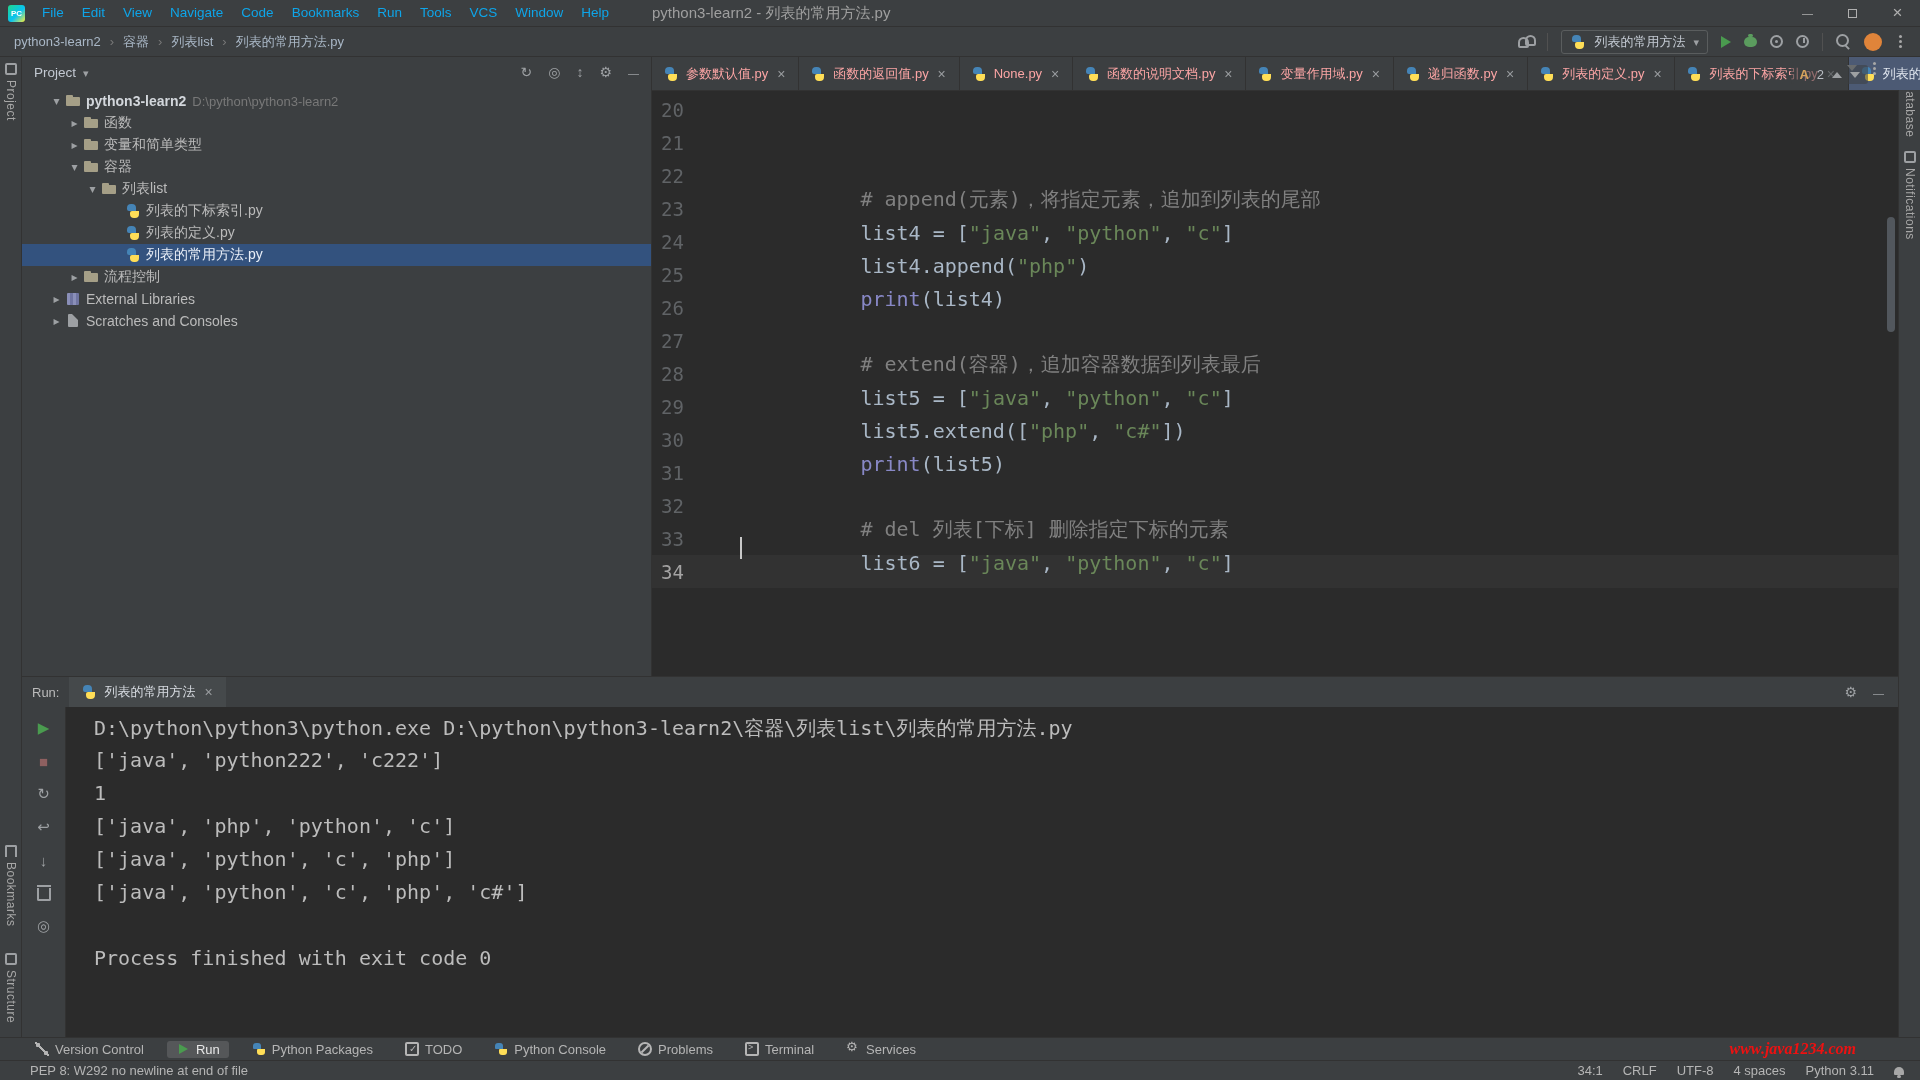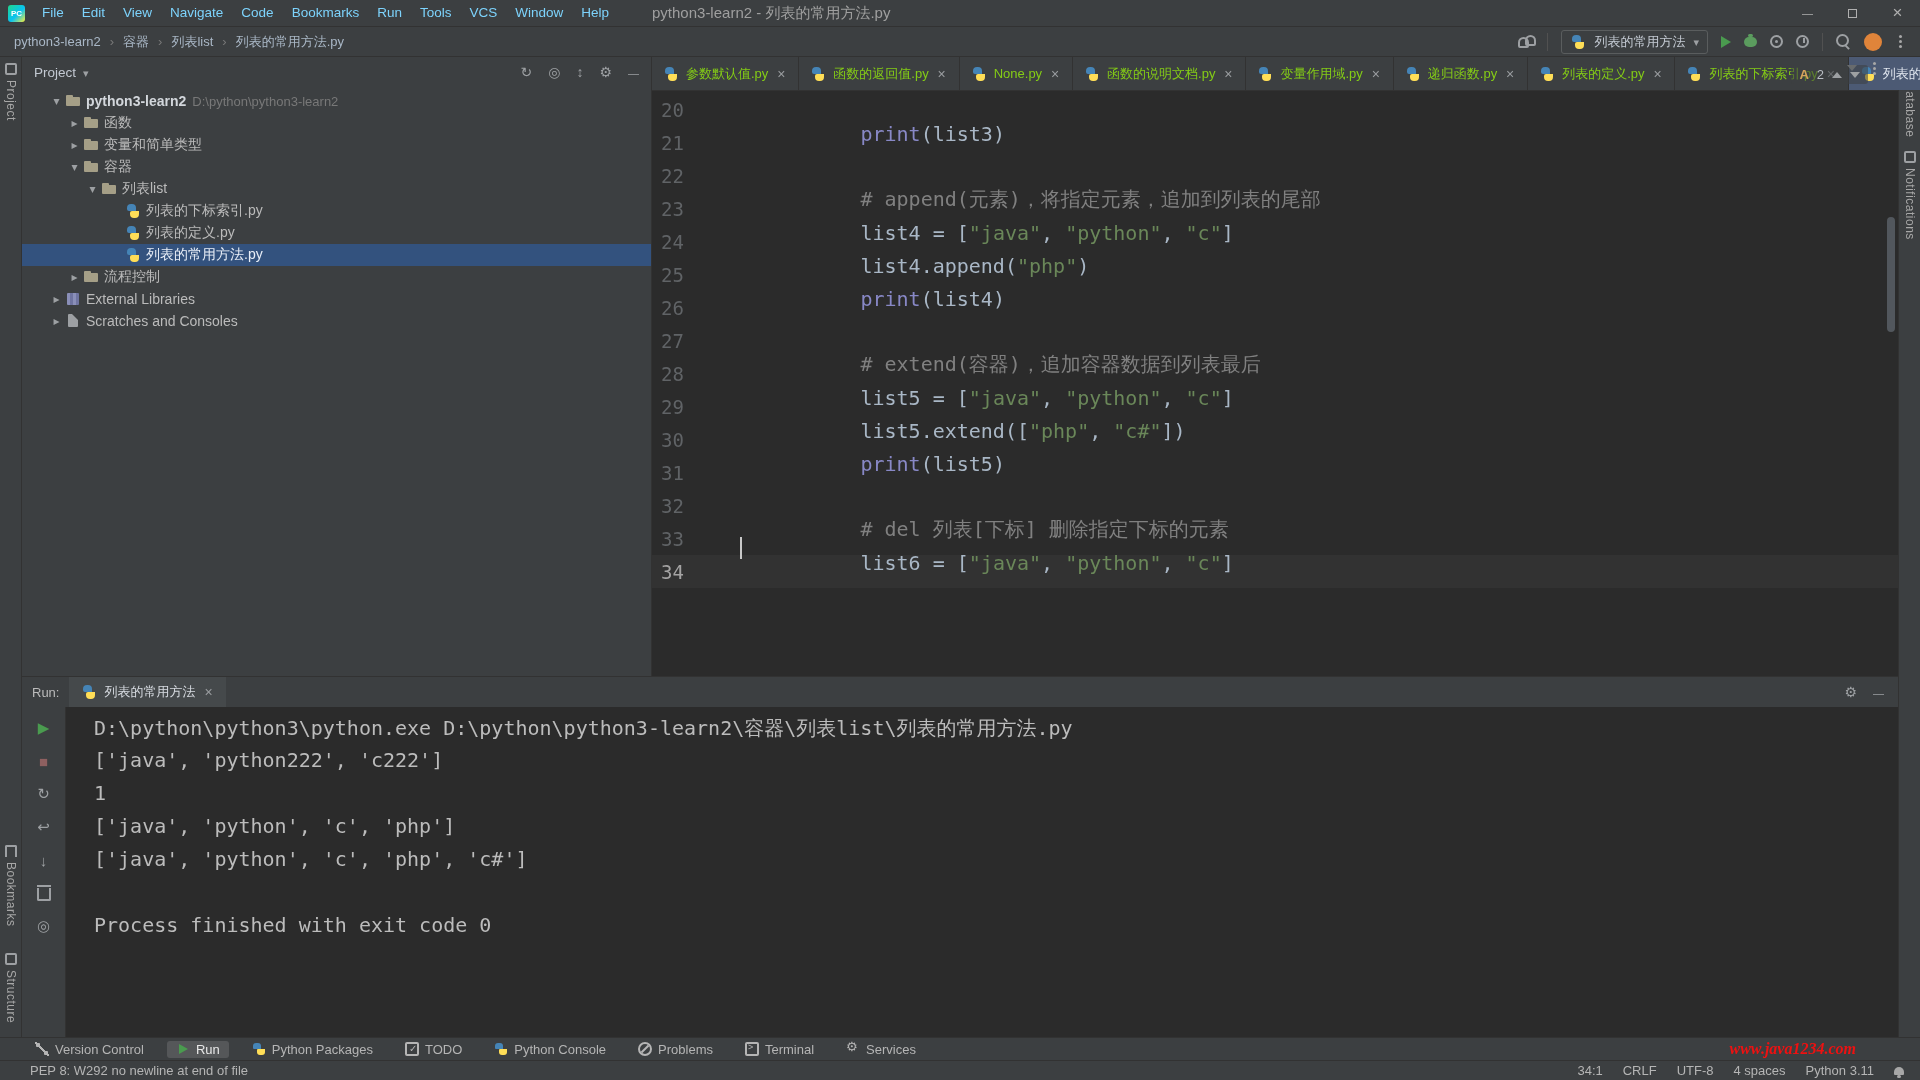--- a/index.html
+++ b/index.html
@@ -7,21 +7,21 @@
     font-family:"Liberation Sans","DejaVu Sans",sans-serif;color:#bbbbbb}
   .app{position:relative;width:1920px;height:1080px;background:#3c3f41}
 
   
   .titlebar{position:absolute;left:0;top:0;right:0;height:27px;display:flex;align-items:center;
     background:#3c3f41;border-bottom:1px solid #323232;padding-left:8px}
   .applogo{width:17px;height:17px;border-radius:3px;margin-right:8px;flex:0 0 17px;
     background:linear-gradient(135deg,#21d789,#07c3f2 55%,#fcee39);
     color:#fff;font-size:8px;font-weight:bold;display:flex;align-items:center;justify-content:center}
   .menus{display:flex;align-items:center}
-  .menu-item{padding:0 9px;font-size:13.5px;color:#7dd3fc;line-height:26px;cursor:default}
+  .menu-item{padding:0 9px;font-size:13.5px;color:#0ea5e9;line-height:26px;cursor:default}
   .wtitle{position:absolute;left:652px;font-size:15px;color:#9f9f9f;white-space:nowrap}
   .wcontrols{position:absolute;right:0;top:0;height:26px;display:flex}
   .wbtn{width:45px;height:26px;display:flex;align-items:center;justify-content:center;color:#b0b0b0;font-size:13px}
   .wbtn .sq{width:9px;height:9px;border:1.5px solid #b0b0b0}
   .wbtn.min::before{content:"—";font-size:11px}
   .wbtn.close::before{content:"×";font-size:17px}
 
   
   .toolbar{position:absolute;left:0;top:27px;right:0;height:30px;background:#3c3f41;
     border-bottom:1px solid #323232;display:flex;align-items:center;padding:0 14px}
@@ -93,21 +93,21 @@
   .ticon[data-icon="py"]::before{content:"";position:absolute;left:2px;top:1px;width:9px;height:7px;background:#4584b6;border-radius:4px 4px 0 2px}
   .ticon[data-icon="py"]::after{content:"";position:absolute;right:2px;bottom:1px;width:9px;height:7px;background:#ffde57;border-radius:2px 0 4px 4px}
   .ticon[data-icon="lib"]::before{content:"";position:absolute;left:2px;top:2px;width:12px;height:12px;
     background:repeating-linear-gradient(90deg,#8a8fb8 0 3px,#6f74a0 3px 6px);border-radius:1px}
   .ticon[data-icon="scratch"]::before{content:"";position:absolute;left:3px;top:1px;width:10px;height:13px;background:#9da0a3;border-radius:1px}
   .ticon[data-icon="scratch"]::after{content:"";position:absolute;right:3px;top:1px;border:3px solid #3c3f41;border-left-color:transparent;border-bottom-color:transparent}
 
   
   .editor-zone{position:absolute;left:652px;top:57px;right:22px;height:619px;background:#2b2b2b;display:flex;flex-direction:column}
   .tabbar{height:34px;flex:0 0 34px;background:#3c3f41;border-bottom:1px solid #323232;display:flex;align-items:stretch}
-  .tab{display:flex;align-items:center;gap:7px;padding:0 11px;font-size:13px;color:#84cc16;border-right:1px solid #323232;white-space:nowrap}
+  .tab{display:flex;align-items:center;gap:7px;padding:0 11px;font-size:13px;color:#fca5a5;border-right:1px solid #323232;white-space:nowrap}
   .tab[data-state="active"]{background:#4c5a74;color:#dfe5ee}
   .tab-close{width:12px;text-align:center}
   .tab-close::before{content:"×";color:#9a9da0;font-size:14px}
   .tabbar-right{margin-left:auto;display:flex;align-items:center;gap:12px;padding:0 10px}
   .chev-down{width:0;height:0;border-left:5px solid transparent;border-right:5px solid transparent;border-top:6px solid #9da0a3}
   .chev-up{width:0;height:0;border-left:5px solid transparent;border-right:5px solid transparent;border-bottom:6px solid #9da0a3}
 
   .editor{flex:1;position:relative;font-family:"DejaVu Sans Mono","Liberation Mono",monospace;font-size:20px;padding-top:2px}
   .code-line{display:flex;height:33px;align-items:center}
   .code-line[data-cur="true"]{background:#323232}
@@ -399,23 +399,20 @@
         </div>
       </div>
     <div class="tabbar-right" style="position:absolute;right:8px;top:8px">
       <span class="chev-down"></span>
       <span class="kebab"></span>
     </div>
     <div class="editor">
 
     <div class="code-line">
           <span class="gutter">20</span>
-          <span class="code">
-            
-          <span class="seg" data-c="builtin">print</span><span class="seg" data-c="plain">(list3)</span></span>
         </div>
         <div class="code-line">
           <span class="gutter">21</span>
           <span class="code">
             
           </span>
         </div>
         <div class="code-line">
           <span class="gutter">22</span>
           <span class="code">
@@ -526,20 +523,21 @@
           <span class="ricon" data-icon="soft-wrap"></span>
           <span class="ricon" data-icon="scroll-end"></span>
           <span class="ricon" data-icon="clear-all"></span>
           <span class="ricon" data-icon="pin"></span>
         </div>
       <div class="console">
 
       <div class="console-line">D:\python\python3\python.exe D:\python\python3-learn2\容器\列表list\列表的常用方法.py</div>
           <div class="console-line">['java', 'python222', 'c222']</div>
           <div class="console-line">1</div>
+          <div class="console-line">['java', 'php', 'python', 'c']</div>
           <div class="console-line">['java', 'python', 'c', 'php']</div>
           <div class="console-line">['java', 'python', 'c', 'php', 'c#']</div>
           <div class="console-line"></div>
           <div class="console-line">Process finished with exit code 0</div>
         </div>
     </div>
   </section>
 
   <footer class="bottombar">
 

